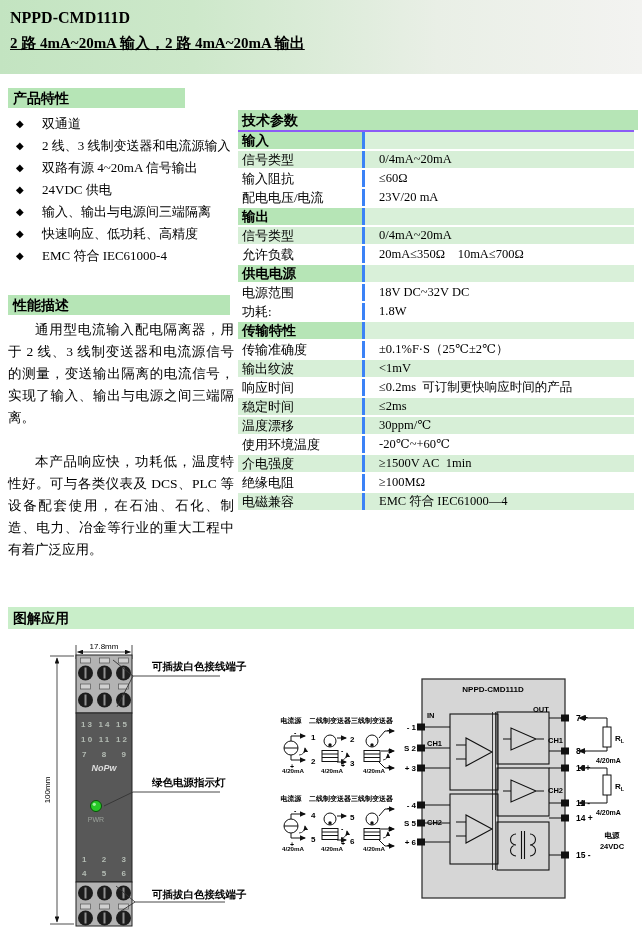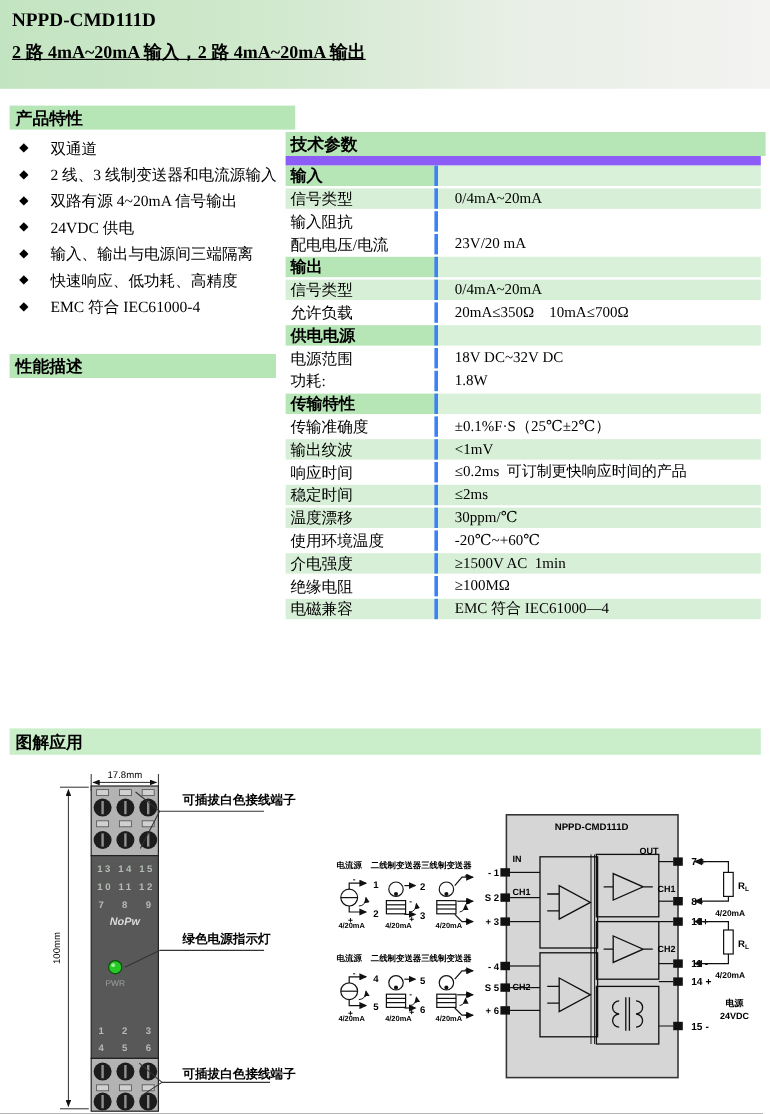--- a/index.html
+++ b/index.html
@@ -7,21 +7,21 @@
         font-family:"Liberation Serif","DejaVu Serif",serif;color:#000;}
   
   .banner{position:absolute;left:0;top:0;width:642px;height:74px;
           background:linear-gradient(90deg,#c3e4c1 0%,#cde8ca 30%,#e9efe6 68%,#f3f3f1 100%);}
   .banner h1{margin:0;padding:9px 0 0 10px;font-size:16px;font-weight:bold;}
   .banner h2{margin:0;padding:7px 0 0 10px;font-size:15px;font-weight:bold;text-decoration:underline;}
   
   .bar{position:absolute;background:#b6e5b6;font-weight:bold;font-size:14px;
        line-height:20px;height:20px;padding-left:5px;box-sizing:border-box;
        font-family:"Liberation Sans","DejaVu Sans",sans-serif;}
-  .bar-features{left:8px;top:88px;width:238px;}
+  .bar-features{left:8px;top:88px;width:177px;}
   .bar-desc{left:8px;top:295px;width:222px;}
   .bar-app{left:8px;top:607px;width:626px;height:22px;line-height:22px;background:#c9eec9;}
   
   .features{position:absolute;left:8px;top:113px;width:224px;}
   .feature{position:relative;padding-left:34px;font-size:13px;line-height:22px;}
   .feature .diamond{position:absolute;left:8px;top:0;font-size:10px;
                     font-family:"DejaVu Sans",sans-serif;}
   
   .desc{position:absolute;left:8px;top:319px;width:226px;}
   .desc p{margin:0;font-size:13.5px;line-height:22px;text-indent:2em;text-align:justify;}
@@ -57,36 +57,41 @@
   <div class="features" id="features-list">
       <div class="feature"><span class="diamond">◆</span><span>双通道</span></div>
       <div class="feature"><span class="diamond">◆</span><span>2 线、3 线制变送器和电流源输入</span></div>
       <div class="feature"><span class="diamond">◆</span><span>双路有源 4~20mA 信号输出</span></div>
       <div class="feature"><span class="diamond">◆</span><span>24VDC 供电</span></div>
       <div class="feature"><span class="diamond">◆</span><span>输入、输出与电源间三端隔离</span></div>
       <div class="feature"><span class="diamond">◆</span><span>快速响应、低功耗、高精度</span></div>
       <div class="feature"><span class="diamond">◆</span><span>EMC 符合 IEC61000-4</span></div>
     </div>
 
+  <div class="desc" id="desc-paras">
+      <p>通用型电流输入配电隔离器，用于 2 线、3 线制变送器和电流源信号的测量，变送输出隔离的电流信号，实现了输入、输出与电源之间三端隔离。</p>
+      <p>本产品响应快，功耗低，温度特性好。可与各类仪表及 DCS、PLC 等设备配套使用，在石油、石化、制造、电力、冶金等行业的重大工程中有着广泛应用。</p>
+    </div>
 
   <div class="spec">
-    <div class="spec-row section" style="height:20px;line-height:20px;border-bottom:8px solid #8b5cf6;">
+    <div class="spec-row section" style="height:20px;line-height:20px;border-bottom:2px solid #8b5cf6;">
       <div class="lbl" style="width:100%;border-right:none;background:#b6e5b6;font-size:14px;">技术参数</div>
     </div>
     <div id="spec-rows">
         <div class="spec-row section">
           <div class="lbl">输入</div>
           <div class="val"></div>
         </div>
         <div class="spec-row shade">
           <div class="lbl">信号类型</div>
           <div class="val">0/4mA~20mA</div>
         </div>
         <div class="spec-row">
           <div class="lbl">输入阻抗</div>
+          <div class="val">≤60Ω</div>
         </div>
         <div class="spec-row">
           <div class="lbl">配电电压/电流</div>
           <div class="val">23V/20 mA</div>
         </div>
         <div class="spec-row section">
           <div class="lbl">输出</div>
           <div class="val"></div>
         </div>
         <div class="spec-row shade">

